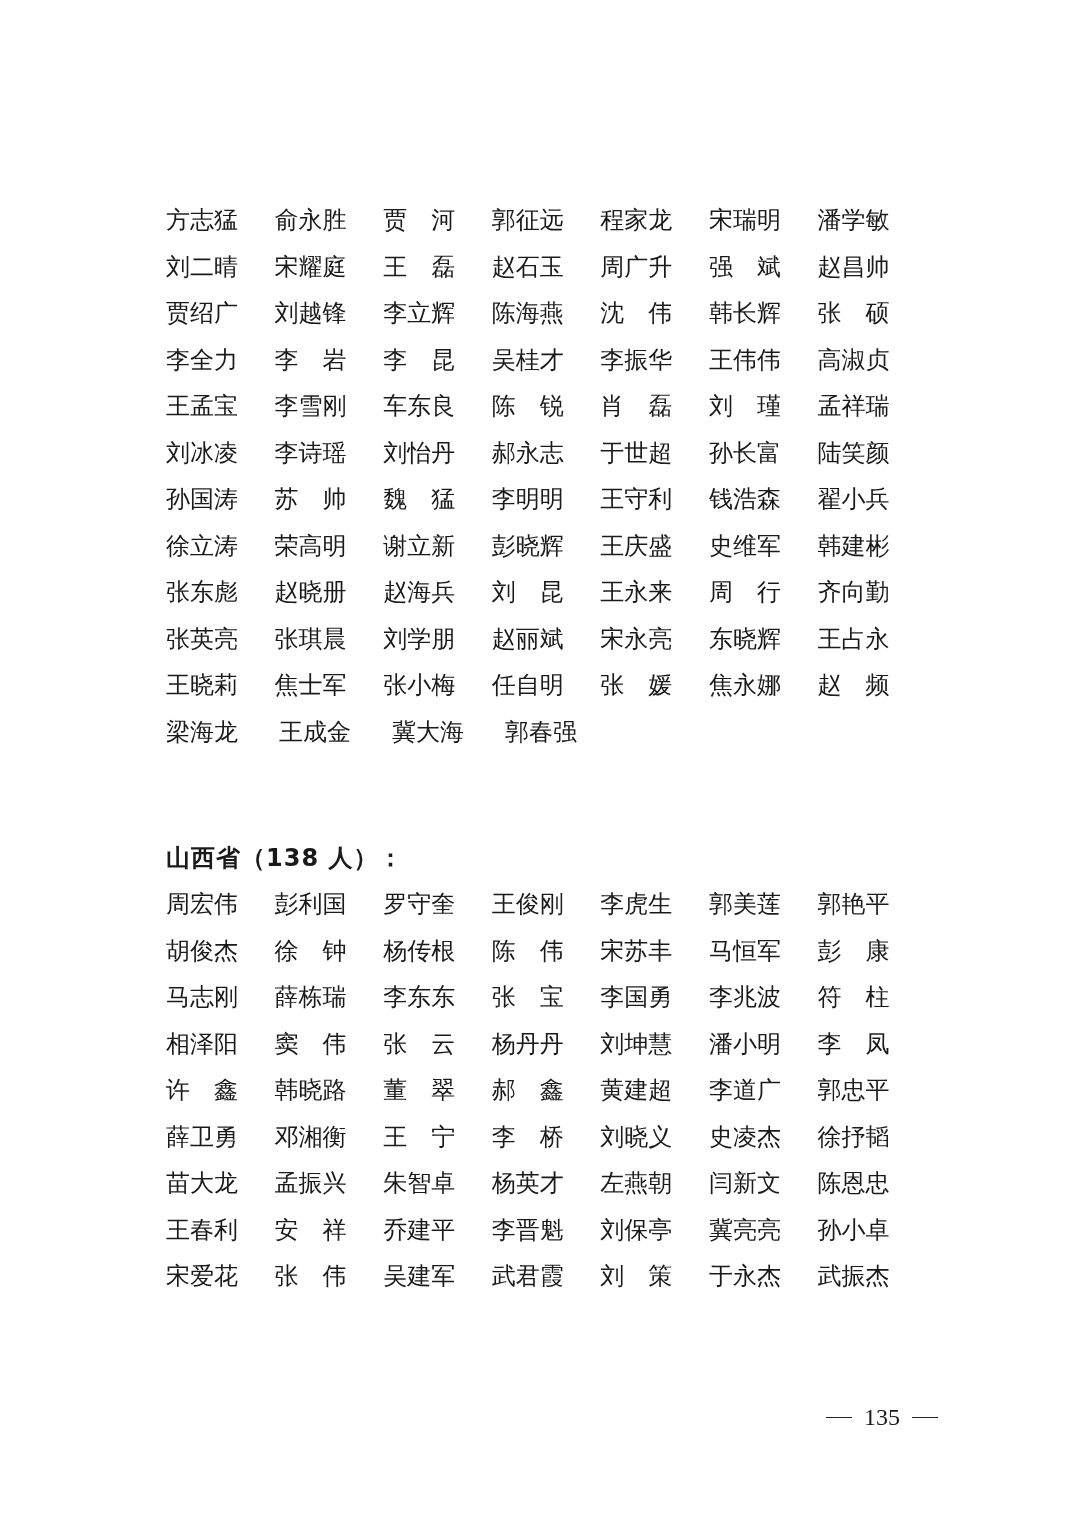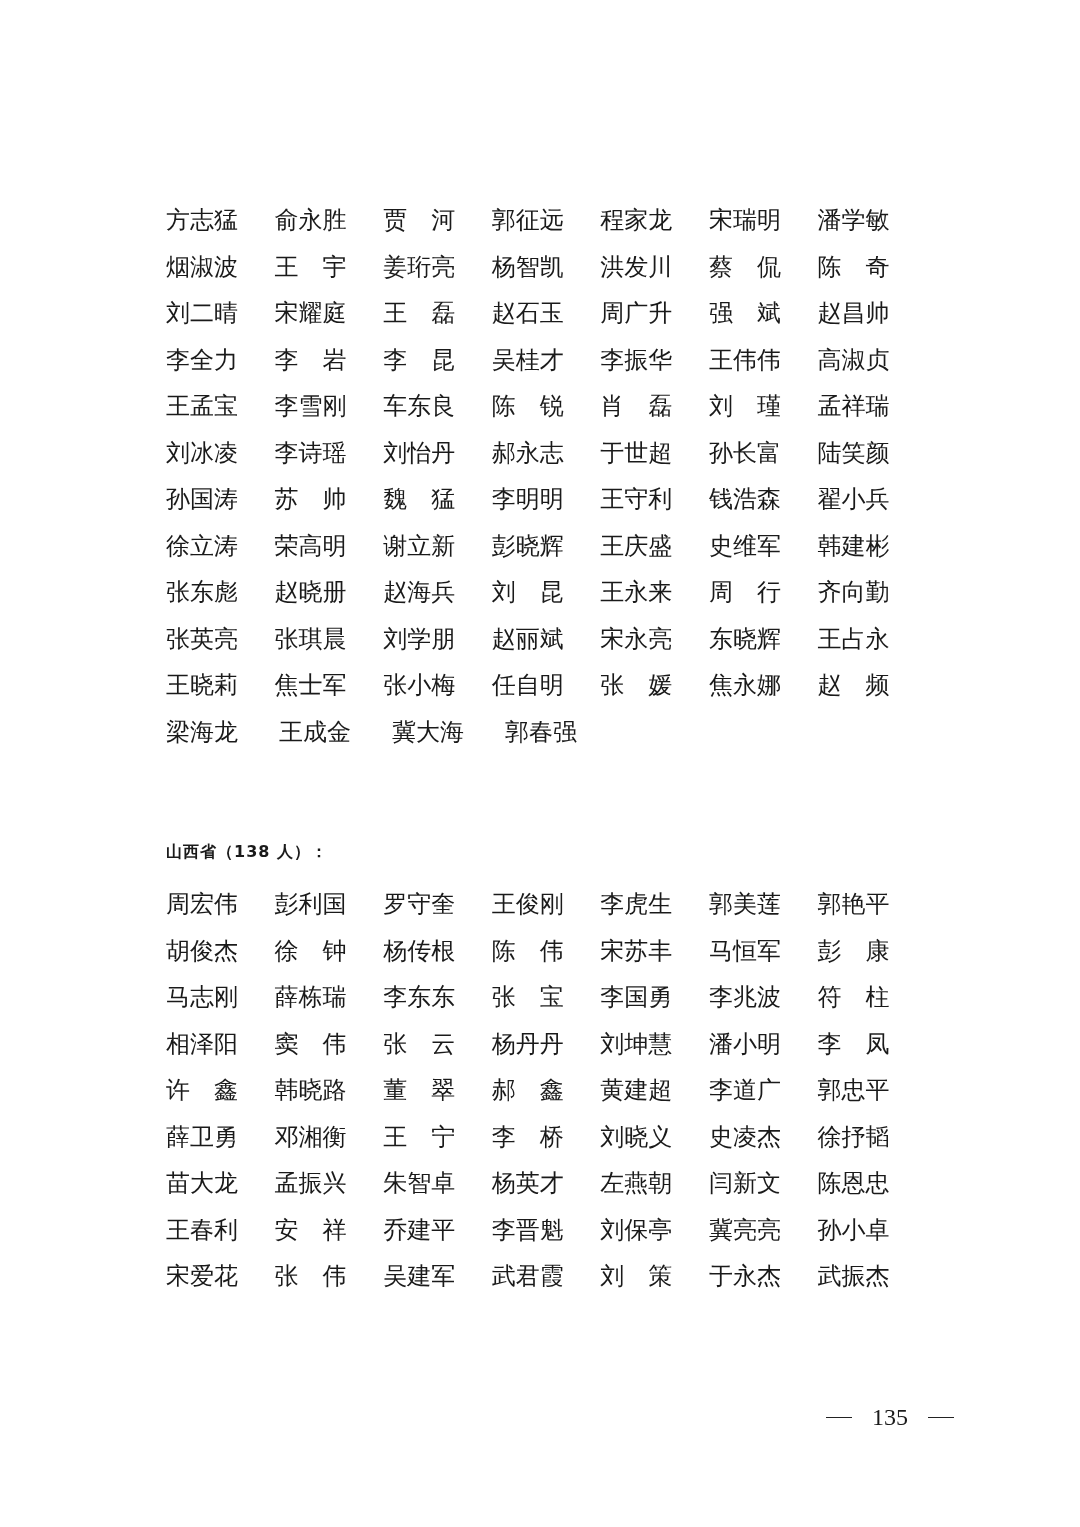--- a/index.html
+++ b/index.html
@@ -3,57 +3,57 @@
 <meta charset="utf-8">
 <style>
   html, body { margin: 0; padding: 0; background: #ffffff; }
   body { width: 1080px; height: 1527px; position: relative; overflow: hidden;
          font-family: "DejaVu Serif", "Liberation Serif", serif; color: #1a1a1a; }
   .page { position: absolute; left: 0; top: 0; width: 1080px; height: 1527px; }
   .block { position: absolute; left: 166px; width: 760px; }
   .row { display: flex; height: 46.5px; align-items: center; }
   .name { width: 113px; font-size: 24px; letter-spacing: 0; white-space: nowrap; }
   .name.two { letter-spacing: 24px; }
-  .heading { position: absolute; left: 166px; top: 842px; font-size: 16px; font-weight: bold;
+  .heading { position: absolute; left: 166px; top: 842px; font-size: 24px; font-weight: bold;
              font-family: "DejaVu Sans", "Liberation Sans", sans-serif; letter-spacing: 1px; }
   .pagenum { position: absolute; left: 826px; top: 1404px; font-size: 24px;
-             font-family: "Liberation Serif", "DejaVu Serif", serif; display: flex; align-items: center; gap: 20px; }
+             font-family: "Liberation Serif", "DejaVu Serif", serif; display: flex; align-items: center; gap: 12px; }
   .dash { display: inline-block; width: 26px; height: 1.5px; background: #222; }
 </style>
 </head>
 <body>
 
 <div class="page">
   <div class="block" id="block1" style="top:197px;">
       <div class="row">
         <span class="name">方志猛</span>
         <span class="name">俞永胜</span>
         <span class="name two">贾河</span>
         <span class="name">郭征远</span>
         <span class="name">程家龙</span>
         <span class="name">宋瑞明</span>
         <span class="name">潘学敏</span>
       </div>
       <div class="row">
-        <span class="name">烟淑波</span>
-        <span class="name two">王宇</span>
-        <span class="name">姜珩亮</span>
-        <span class="name">杨智凯</span>
-        <span class="name">洪发川</span>
-        <span class="name two">蔡侃</span>
-        <span class="name two">陈奇</span>
-      </div>
-      <div class="row">
         <span class="name">刘二晴</span>
         <span class="name">宋耀庭</span>
         <span class="name two">王磊</span>
         <span class="name">赵石玉</span>
         <span class="name">周广升</span>
         <span class="name two">强斌</span>
         <span class="name">赵昌帅</span>
+      </div>
+      <div class="row">
+        <span class="name">贾绍广</span>
+        <span class="name">刘越锋</span>
+        <span class="name">李立辉</span>
+        <span class="name">陈海燕</span>
+        <span class="name two">沈伟</span>
+        <span class="name">韩长辉</span>
+        <span class="name two">张硕</span>
       </div>
       <div class="row">
         <span class="name">李全力</span>
         <span class="name two">李岩</span>
         <span class="name two">李昆</span>
         <span class="name">吴桂才</span>
         <span class="name">李振华</span>
         <span class="name">王伟伟</span>
         <span class="name">高淑贞</span>
       </div>

